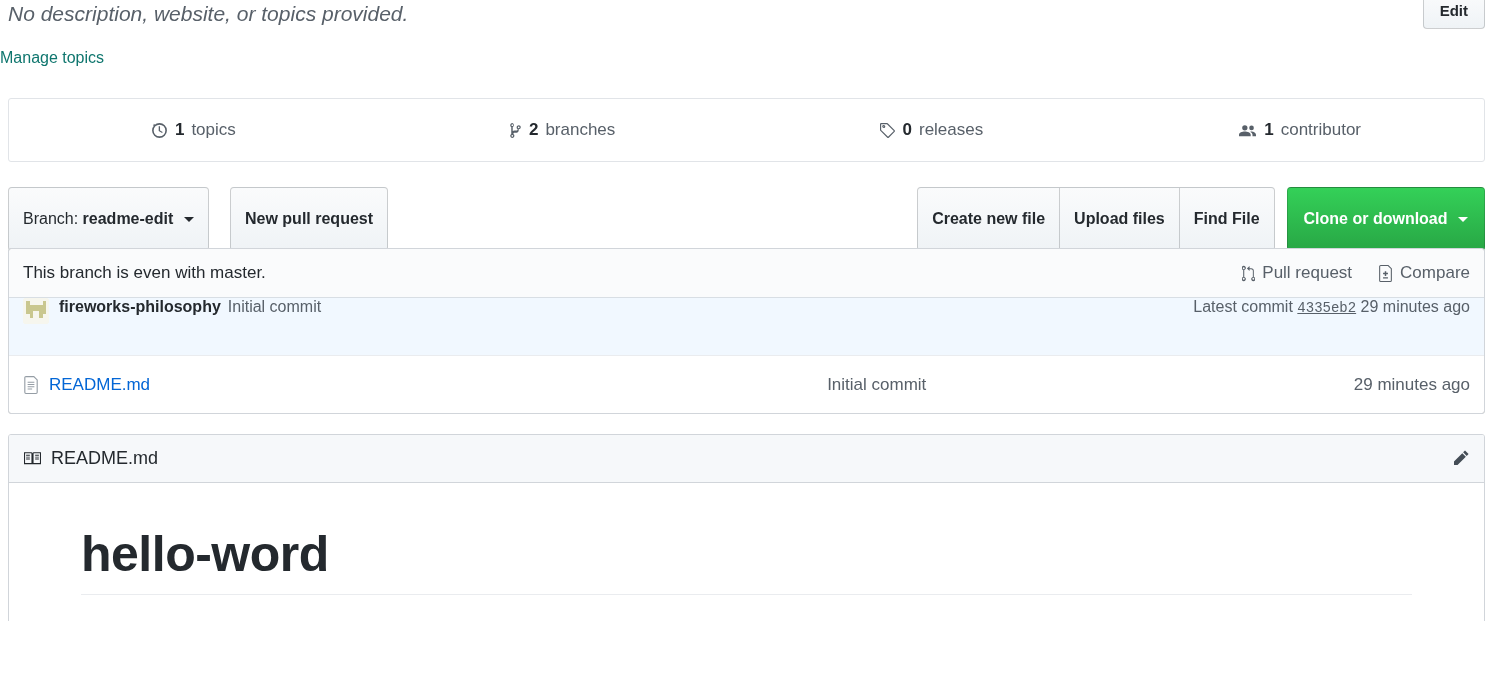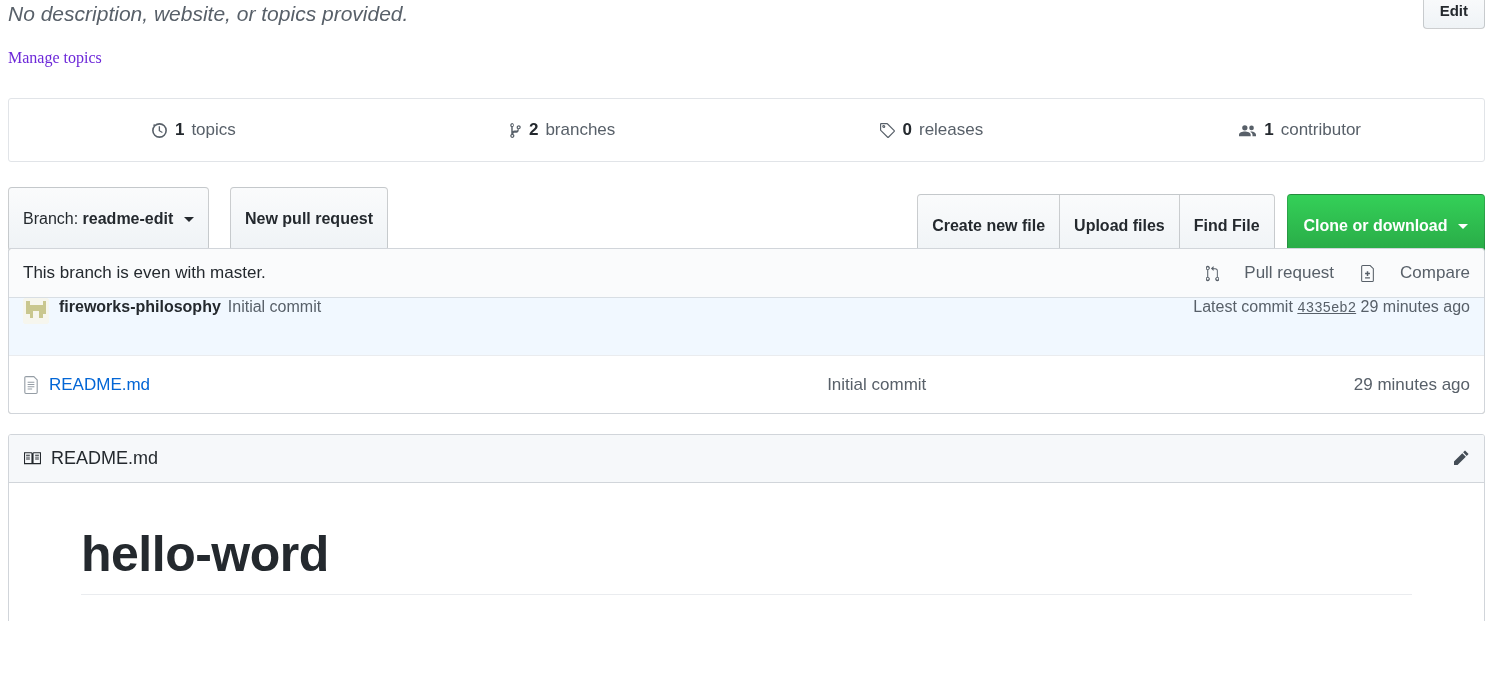--- a/index.html
+++ b/index.html
@@ -23,22 +23,22 @@
   }
   .edit-btn {
     position: absolute; right: 0; top: -6px;
     padding: 6px 16px 7px 16px;
     font-size: 15px; font-weight: bold; color: #24292e;
     background: linear-gradient(#fafbfc, #eff3f6);
     border: 1px solid rgba(27,31,35,0.2);
     border-radius: 4px; cursor: pointer; line-height: 20px;
   }
   .manage-topics {
-    position: absolute; left: 8px; top: 49px;
-    font-size: 16px; color: #6d28d9; text-decoration: none; cursor: pointer; font-family: Liberation Serif, serif;
+    position: absolute; left: 0; top: 49px;
+    font-size: 16px; color: #0f766e; text-decoration: none; cursor: pointer;
   }
 
   
   .stats {
     position: absolute; left: 8px; top: 98px; width: 1477px; height: 64px;
     border: 1px solid #e1e4e8; border-radius: 3px; background: #fff;
     display: flex; align-items: center;
   }
   .stat {
     flex: 1; display: flex; align-items: center; justify-content: center;
@@ -64,21 +64,21 @@
   }
   .branch-btn .bname { font-weight: bold; }
   .caret {
     display: inline-block; margin-left: 6px;
     width: 0; height: 0; vertical-align: middle;
     border-left: 5px solid transparent; border-right: 5px solid transparent;
     border-top: 5px solid #24292e;
   }
   .newpr-btn { position: absolute; left: 222px; top: 0; }
 
-  .right-group { position: absolute; right: 0; top: 7px; display: flex; }
+  .right-group { position: absolute; right: 0; top: 0; display: flex; }
   .grp { display: flex; }
   .grp .btn { border-radius: 0; margin-left: -1px; }
   .grp .btn:first-child { border-radius: 4px 0 0 4px; margin-left: 0; }
   .grp .btn:last-child { border-radius: 0 4px 4px 0; }
   .clone-btn {
     margin-left: 12px;
     color: #ffffff;
     background: linear-gradient(#34d058, #28a745);
     border: 1px solid rgba(27,31,35,0.2);
     padding: 9px 16px;
@@ -92,21 +92,21 @@
     background: #a3a3a3;
   }
   .branch-status {
     height: 49px; background: #fafbfc;
     display: flex; align-items: center; padding: 0 14px;
     border-bottom: 1px solid #d8dee4;
   }
   .branch-status .msg { font-size: 17px; color: #24292e; }
   .branch-status .links { margin-left: auto; display: flex; gap: 26px; }
   .bs-link {
-    display: flex; align-items: center; gap: 25px;
+    display: flex; align-items: center; gap: 7px;
     font-size: 17px; color: #586069; text-decoration: none; cursor: pointer;
   }
   .bs-link svg { fill: #586069; display: block; }
 
   .commit-row {
     height: 58px; background: #f1f8ff;
     display: flex; align-items: flex-start; padding: 0 14px;
     border-bottom: 1px solid #eaecef;
   }
   .avatar {

